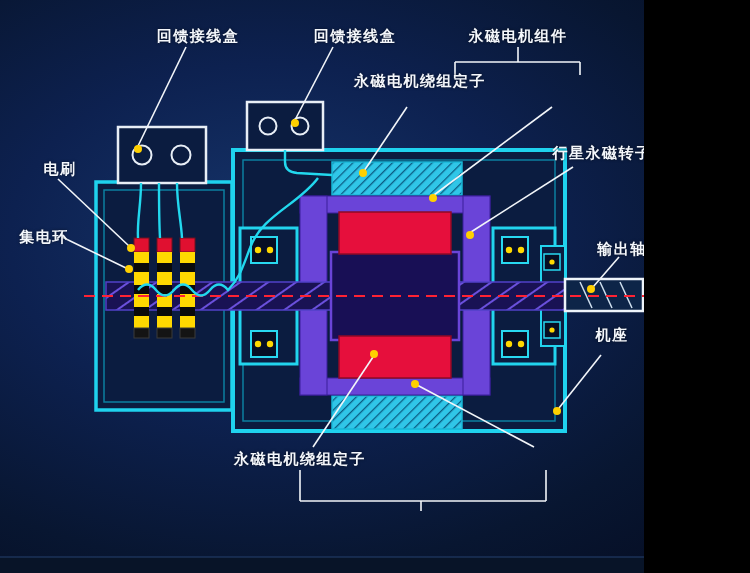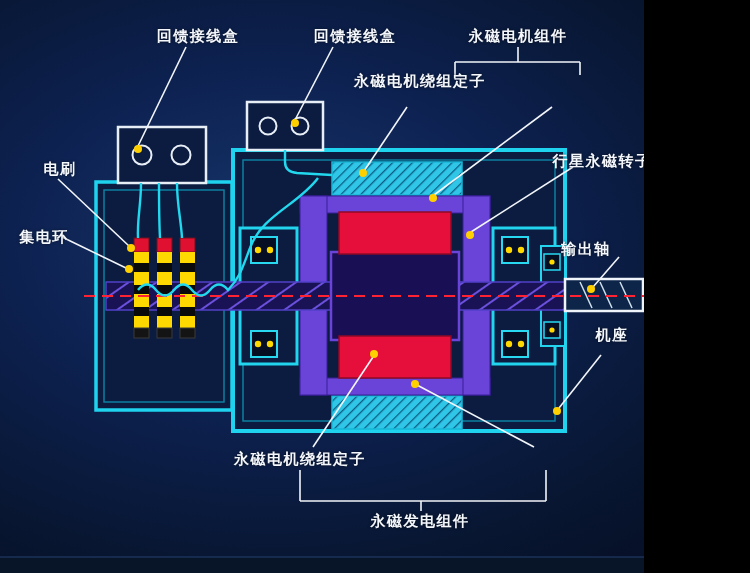--- a/index.html
+++ b/index.html
@@ -183,21 +183,20 @@
     <circle cx="557" cy="411" r="4"></circle>
     <circle cx="374" cy="354" r="4"></circle>
     <circle cx="415" cy="384" r="4"></circle>
   </g>
 </svg>
 
 <span class="lbl" style="left:198px;top:27px">回馈接线盒</span>
 <span class="lbl" style="left:355px;top:27px">回馈接线盒</span>
 <span class="lbl" style="left:518px;top:27px">永磁电机组件</span>
 <span class="lbl" style="left:420px;top:72px">永磁电机绕组定子</span>
-<span class="lbl" style="left:602px;top:152px">行星永磁转子</span>
+<span class="lbl" style="left:602px;top:144px">行星永磁转子</span>
 <span class="lbl" style="left:60px;top:160px">电刷</span>
 <span class="lbl" style="left:44px;top:228px">集电环</span>
-<span class="lbl" style="left:586px;top:240px">输出轴</span>
+<span class="lbl" style="left:622px;top:240px">输出轴</span>
 <span class="lbl" style="left:612px;top:326px">机座</span>
 <span class="lbl" style="left:300px;top:450px">永磁电机绕组定子</span>
-<span class="lbl" style="left:420px;top:512px">永磁发电组件</span>
 
 </div>
 
 </body></html>

